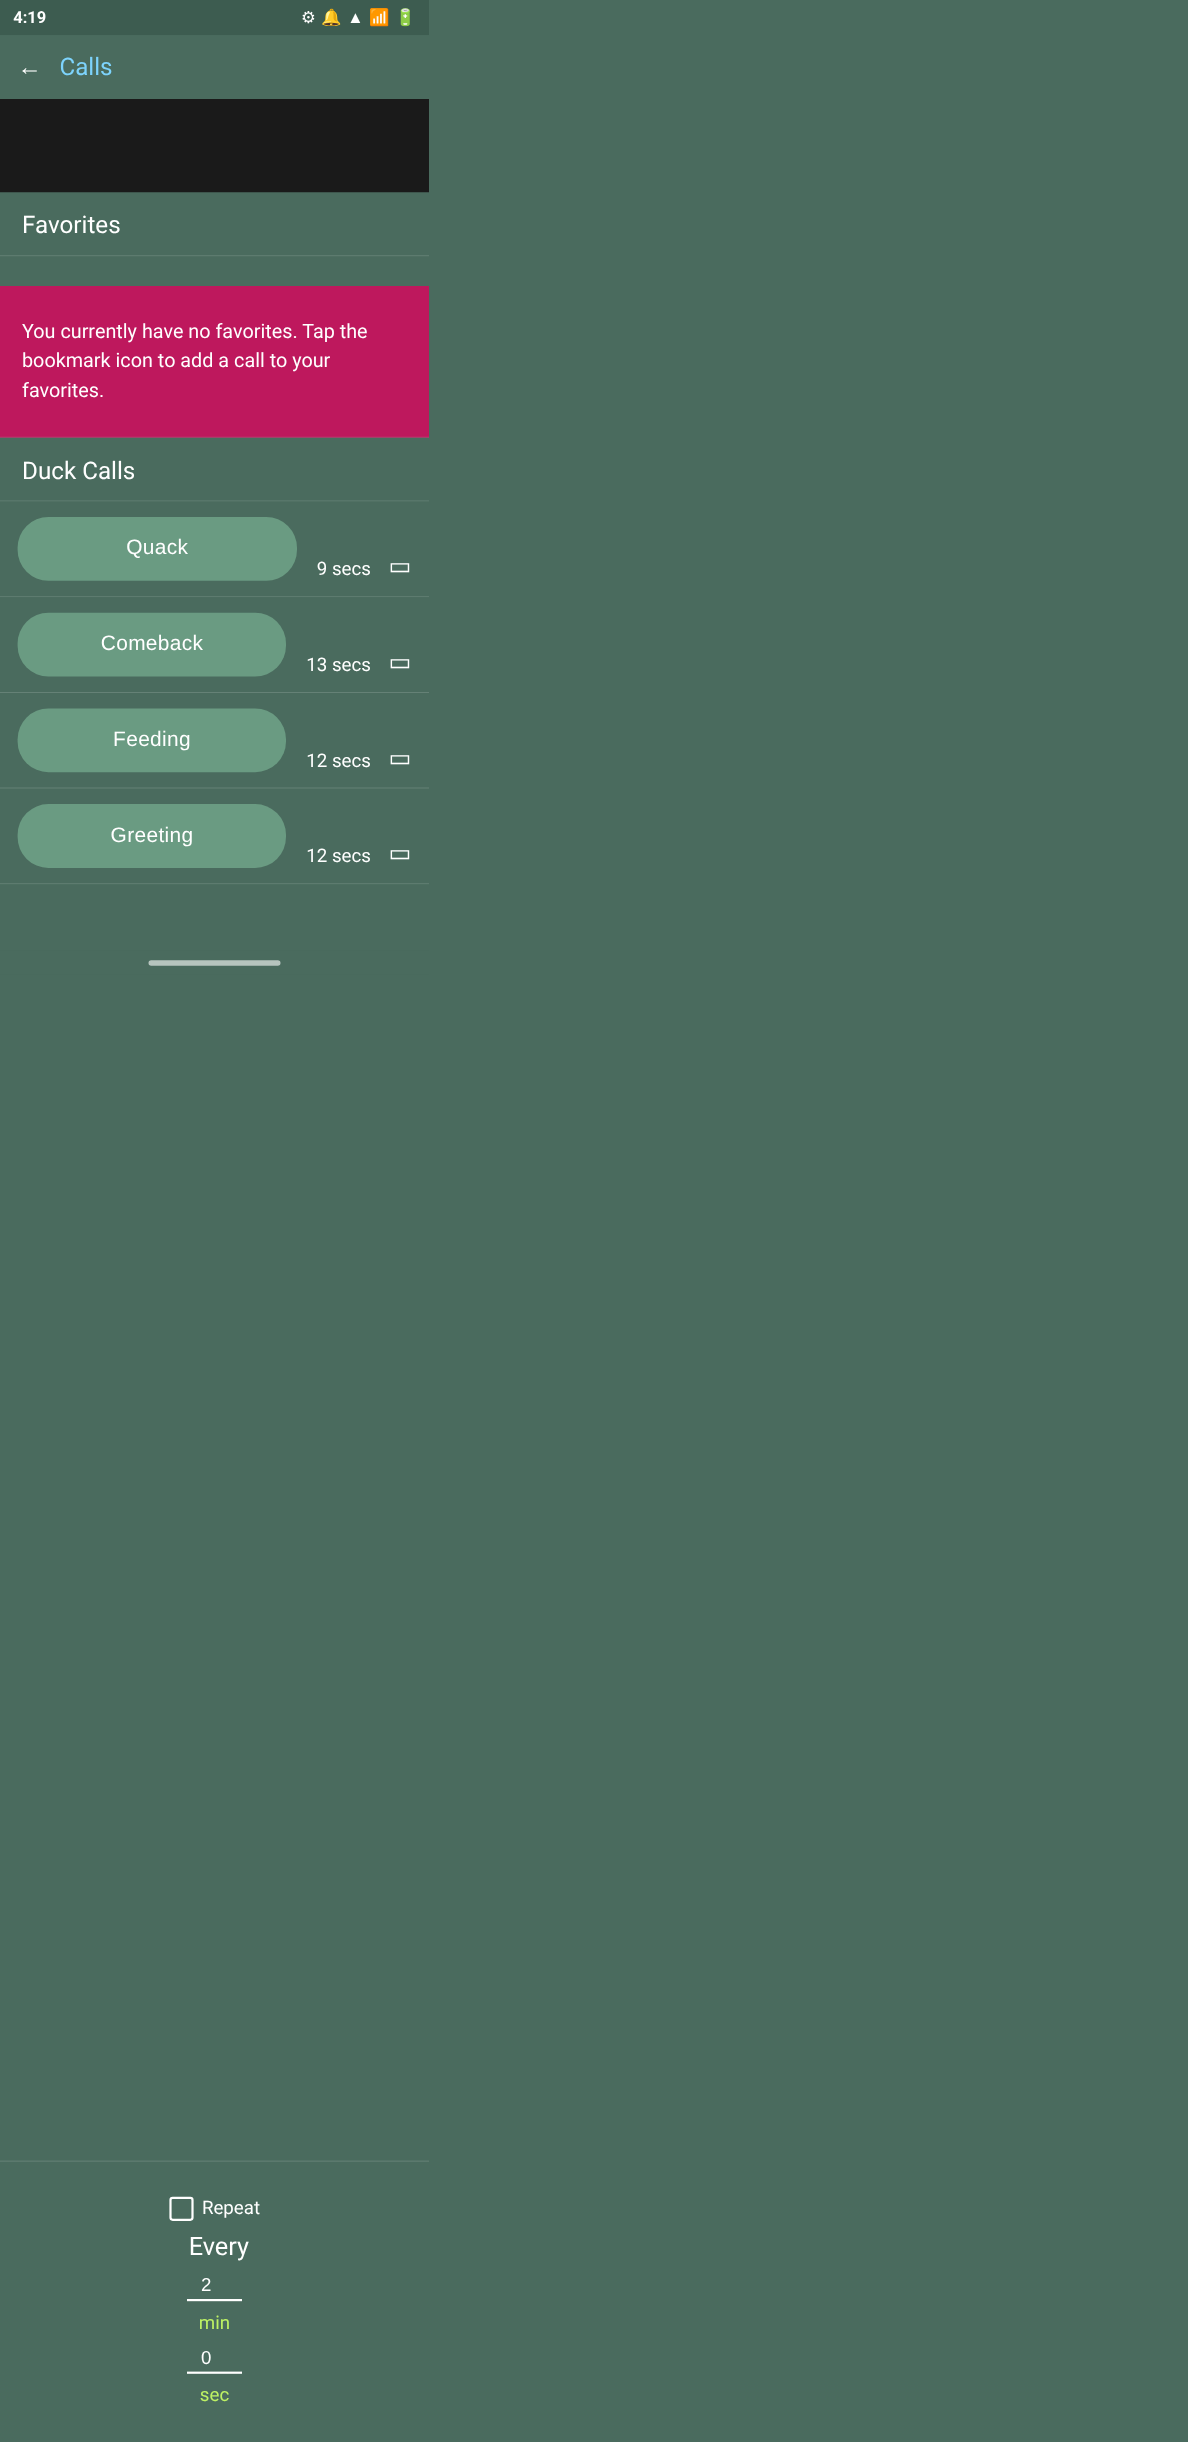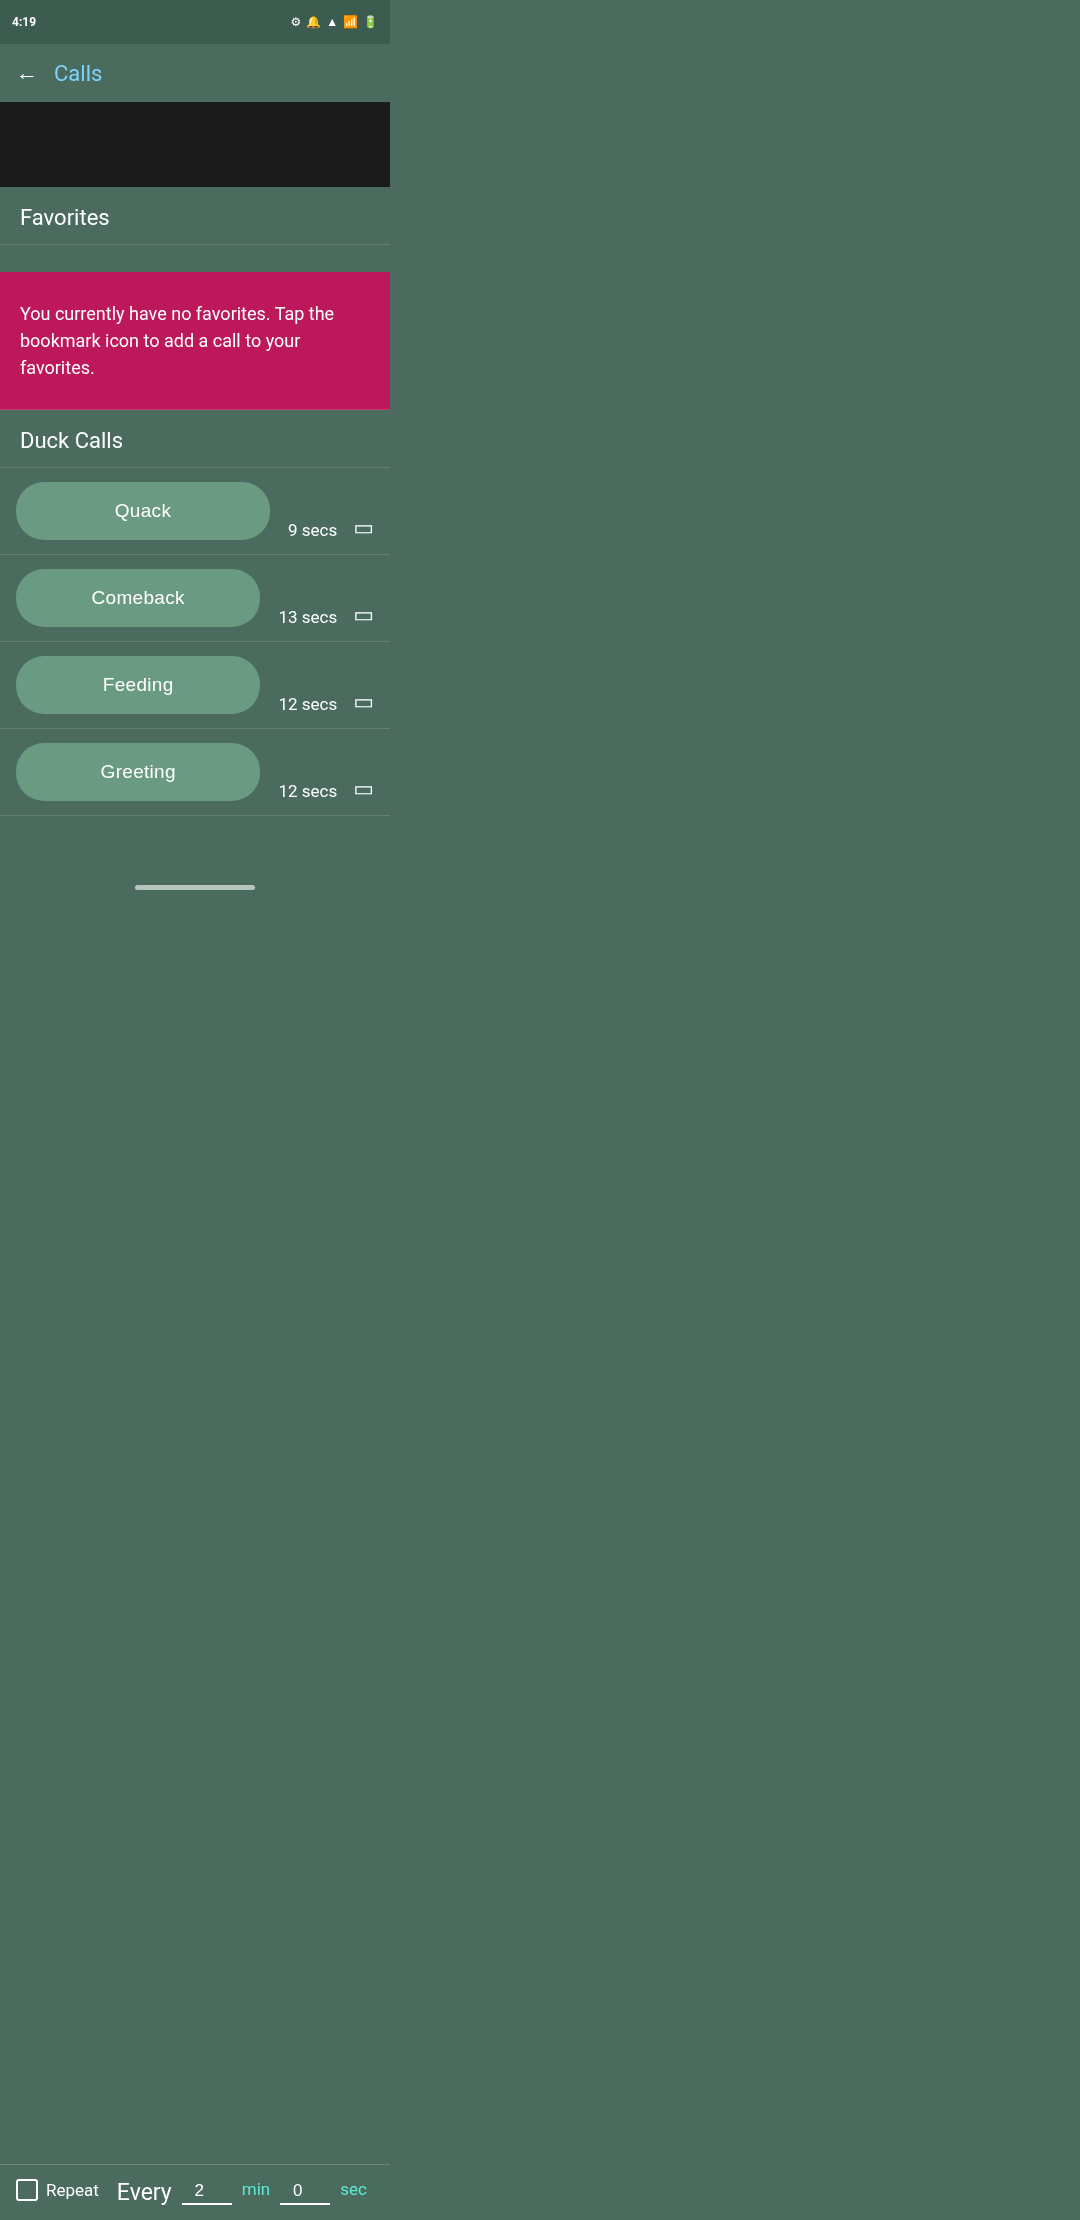--- a/index.html
+++ b/index.html
@@ -8,27 +8,27 @@
     body {
       width: 390px;
       min-height: 960px;
       background-color: #4a6b5e;
       font-family: 'Roboto', Arial, sans-serif;
       color: #ffffff;
       overflow-x: hidden;
     }
 
     .status-bar {
-      height: 44px;
+      height: 32px;
       background-color: #3d5c50;
       display: flex;
       align-items: center;
       justify-content: space-between;
       padding: 0 12px;
-      font-size: 12px;
+      font-size: 15px;
     }
 
     .status-time {
       font-weight: bold;
     }
 
     .status-icons {
       display: flex;
       gap: 5px;
       align-items: center;
@@ -128,24 +128,25 @@
       cursor: pointer;
       margin-left: 6px;
     }
 
     .bottom-bar {
       position: fixed;
       bottom: 0;
       width: 390px;
       background-color: #4a6b5e;
       border-top: 1px solid rgba(255,255,255,0.2);
-      padding: 14px 16px;
-      display: flex;
-      align-items: flex-start;
+      padding: 32px 16px;
+      display: flex;
+      align-items: center;
       gap: 10px;
+      flex-direction: column;
     }
 
     .checkbox-container {
       display: flex;
       align-items: center;
       gap: 8px;
       cursor: pointer;
     }
 
     .checkbox {
@@ -174,21 +175,21 @@
       border: none;
       border-bottom: 2px solid #ffffff;
       color: #ffffff;
       font-size: 17px;
       text-align: center;
       padding: 2px 4px;
     }
 
     .unit-label {
       font-size: 17px;
-      color: #5eead4;
+      color: #bef264;
     }
 
     .home-indicator {
       width: 390px;
       height: 22px;
       background-color: #4a6b5e;
       display: flex;
       align-items: center;
       justify-content: center;
     }

